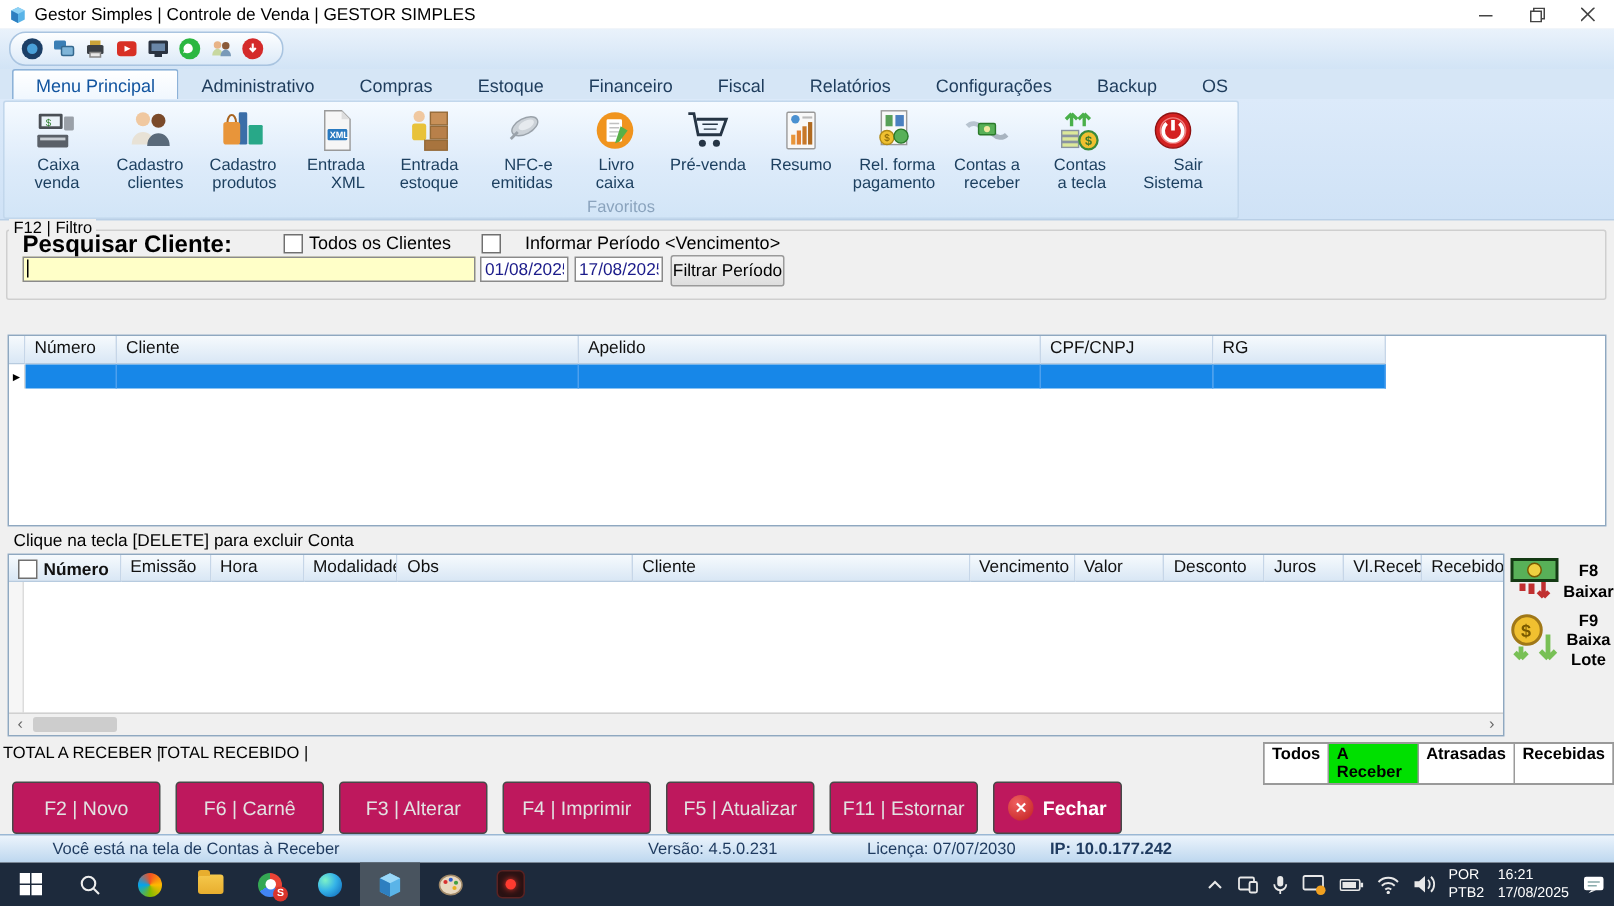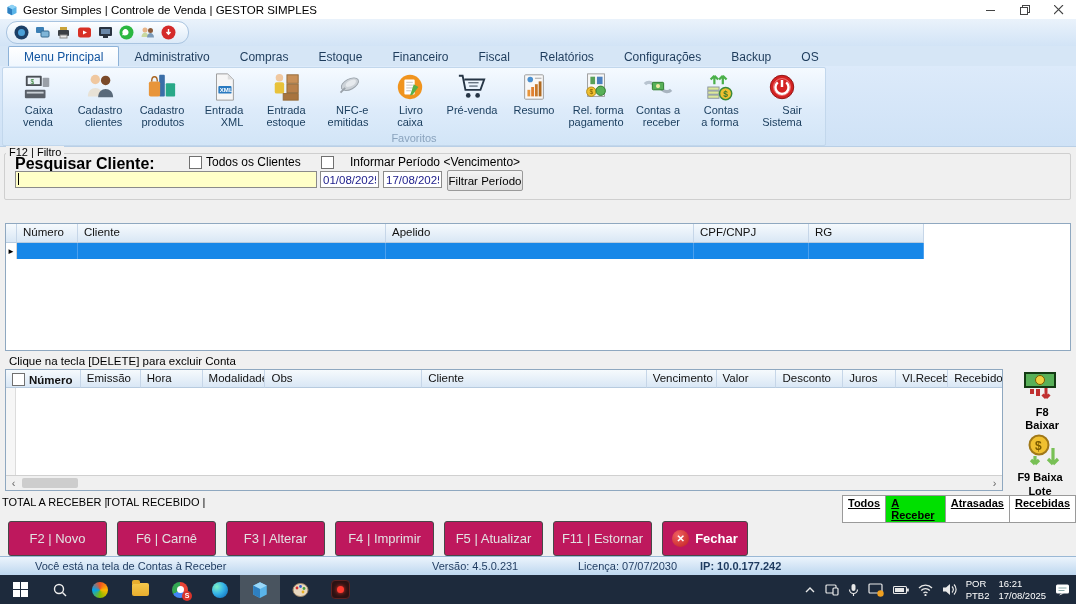--- a/index.html
+++ b/index.html
@@ -67,27 +67,27 @@
   .numcell{display:flex;align-items:center;gap:4px;font-weight:bold;}
   .g2body{position:relative;height:88px;}
   .mkstrip{position:absolute;left:0;top:0;width:9px;height:100%;background:#f6f6f6;border-right:1px solid #dcdcdc;}
   .hscroll{position:absolute;left:0;bottom:0;width:996px;height:14px;background:#f0f0f0;border-top:1px solid #d0d0d0;display:flex;align-items:center;}
   .harrow{width:15px;height:14px;display:flex;align-items:center;justify-content:center;color:#666;font-size:11px;}
   .hthumb{width:56px;height:10px;background:#cdcdcd;border-radius:2px;margin-left:1px;}
   .hspacer{flex:1;}
 
   
   .sidepanel{position:absolute;top:369px;left:1004px;width:72px;height:122px;display:flex;flex-direction:column;align-items:center;}
-  .sideact{display:flex;flex-direction:column;align-items:flex-end;margin-top:2px;}
+  .sideact{display:flex;flex-direction:row;align-items:center;margin-top:2px;}
   .sidelabel{font-size:11px;font-weight:bold;text-align:center;white-space:pre-line;line-height:1.2;}
 
   
   .totals{position:absolute;top:495px;left:0;width:864px;height:16px;font-size:11px;}
   .tot1{position:absolute;left:2px;top:1px;} .tot2{position:absolute;left:105px;top:1px;}
-  .badges{position:absolute;top:495px;left:842px;display:flex;border:1px solid #9a9a9a;background:#404040;text-decoration:underline;}
+  .badges{position:absolute;top:495px;left:842px;display:flex;border:1px solid #9a9a9a;background:#404040;}
   .badge{font-size:11px;font-weight:bold;padding:1px 5px;border-right:1px solid #9a9a9a;background:#fff;}
   .badge:last-child{border-right:none;}
   .badge.active{background:var(--active-filter,#00e000);}
 
   
   .actions{position:absolute;top:521px;left:8px;display:flex;gap:10px;}
   .abtn{width:97px;height:33px;background:#be185d;border:1px solid #484848;border-radius:3px;color:#e2e2e2;font-size:13px;display:flex;align-items:center;justify-content:center;}
   .abtn.close{width:84px;gap:6px;color:#fff;font-weight:bold;}
   .xcircle{width:17px;height:17px;border-radius:50%;background:radial-gradient(circle at 35% 30%,#f06060,#c02020);color:#fff;font-size:10px;font-weight:bold;display:flex;align-items:center;justify-content:center;}
 
@@ -363,21 +363,21 @@
                 <path d="M10 13V4M10 4L6 8M10 4l4 4" stroke="#4ab04a" stroke-width="2.4" fill="none"></path>
                 <path d="M19 13V4M19 4l-4 4M19 4l4 4" stroke="#4ab04a" stroke-width="2.4" fill="none"></path>
                 <rect x="3" y="16" width="12" height="3.4" fill="#dce89a" stroke="#8a94a0"></rect>
                 <rect x="3" y="20.3" width="12" height="3.4" fill="#dce89a" stroke="#8a94a0"></rect>
                 <rect x="3" y="24.6" width="12" height="3.4" fill="#dce89a" stroke="#8a94a0"></rect>
                 <circle cx="22" cy="23" r="6.5" fill="#f0c030" stroke="#3a8a3a" stroke-width="1.6"></circle>
                 <text x="19.5" y="26.5" font-size="9" fill="#3a7a2a" font-weight="bold">$</text>
               </svg>
             </span>
           <span class="rlabel">Contas
-a forma</span>
+a tecla</span>
         </div>
         <div class="ritem">
           <span class="ricon">
               <svg width="30" height="30" viewBox="0 0 32 32">
                 <circle cx="16" cy="16" r="12.5" fill="#d42222" stroke="#8e1212"></circle>
                 <circle cx="16" cy="16" r="9" fill="none" stroke="#f08080" stroke-width="1"></circle>
                 <path d="M16 8.5V16" stroke="#fff" stroke-width="2.6"></path>
                 <path d="M11.5 11a7 7 0 1 0 9 0" stroke="#fff" stroke-width="2.6" fill="none"></path>
               </svg>
             </span>

